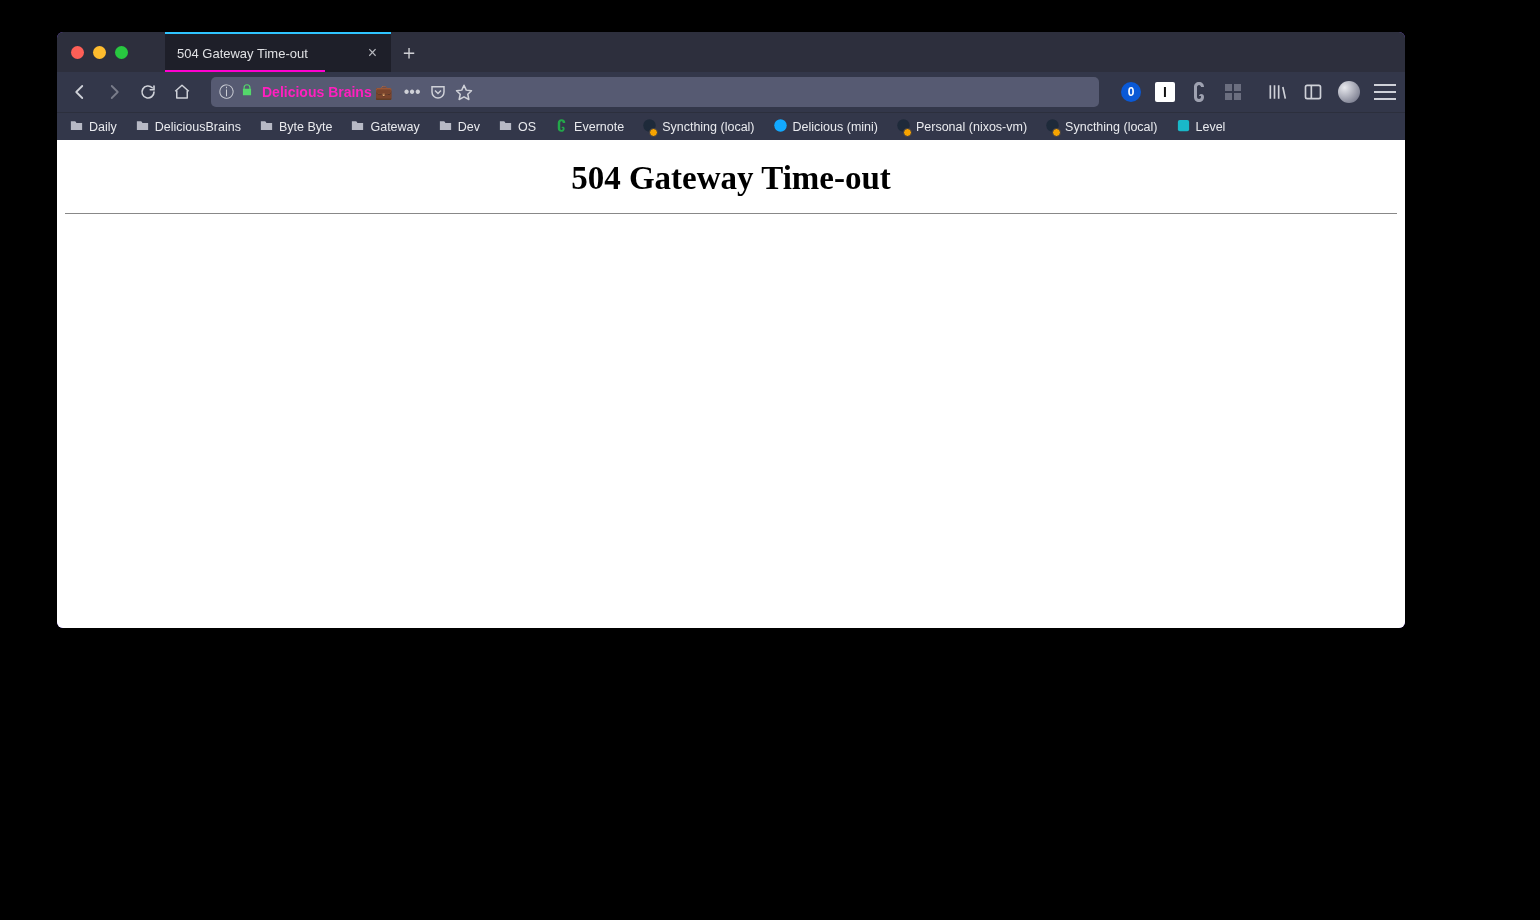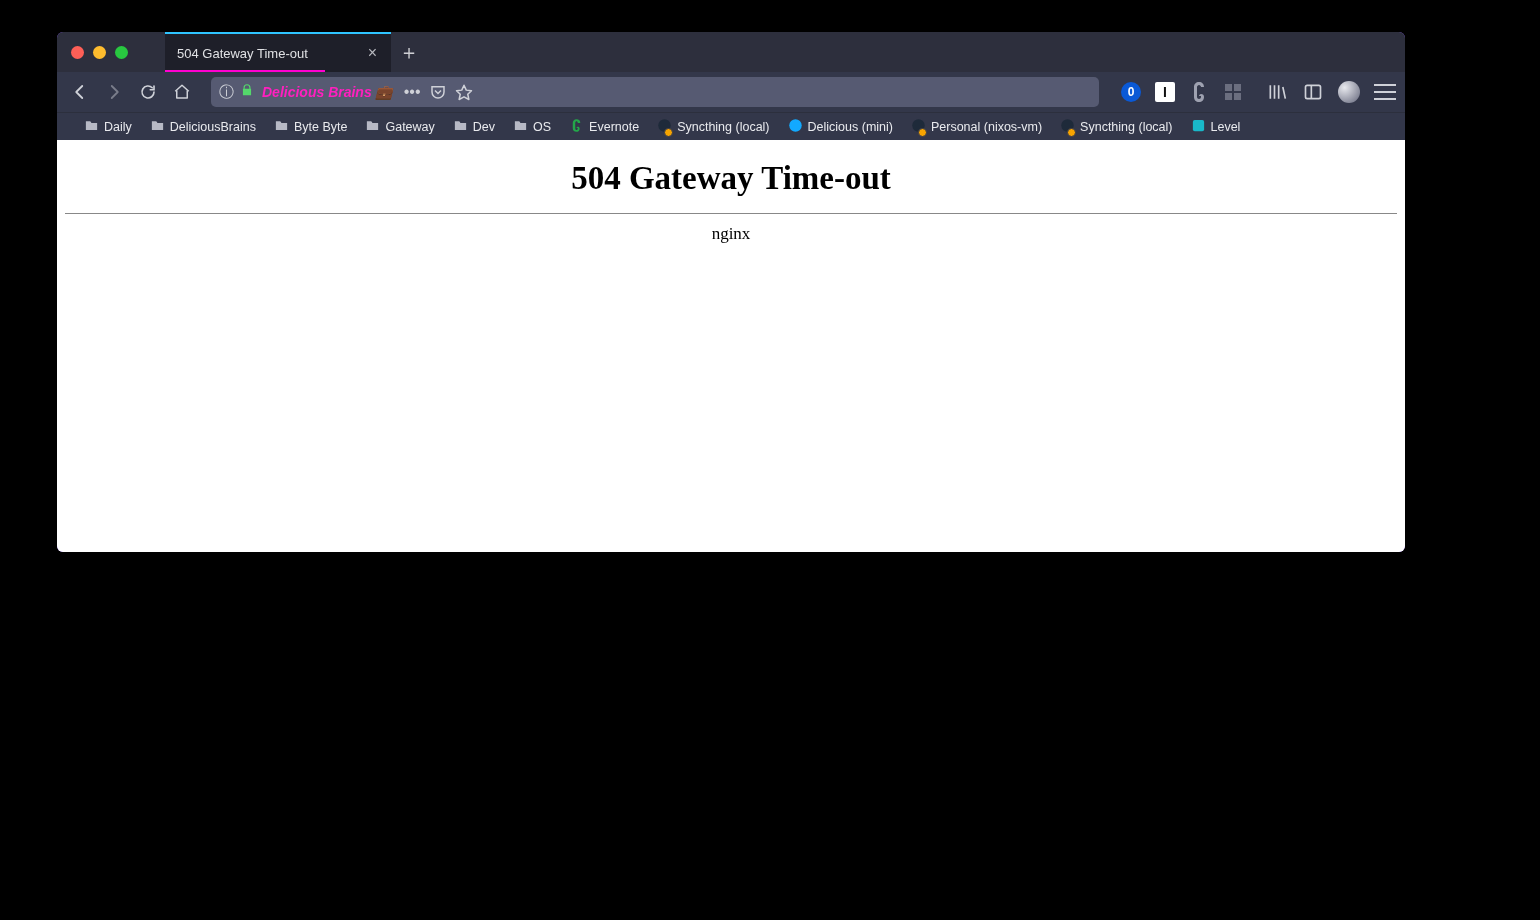--- a/index.html
+++ b/index.html
@@ -10,21 +10,21 @@
       width: 1540px;
       height: 920px;
       overflow: hidden;
     }
 
     .window {
       position: absolute;
       left: 57px;
       top: 32px;
       width: 1348px;
-      height: 520px;
+      height: 596px;
       background: #8b5cf6;
       border-radius: 6px;
       overflow: hidden;
       box-shadow: 0 20px 60px rgba(0,0,0,.5);
     }
 
     
     .tab-strip {
       height: 40px;
       background: #2d2f3d;
@@ -112,21 +112,20 @@
       overflow: hidden;
     }
     .url-text .prot { color:#d9dadf; }
     .url-text .path { color:#a1a4b3; }
     .url-badge {
       color:#ff1fbf;
       font-size: 14px;
       font-weight: 600;
       display:flex; align-items:center; gap:4px;
       padding-left:8px;
-      font-style:italic;
     }
     .url-badge .case-icon { font-size:14px; }
 
     .url-actions{ display:flex; align-items:center; gap:8px; margin-left:10px; color:#cfd1d8;}
     .url-actions span, .url-actions svg{ width:18px; height:18px; display:flex; align-items:center; justify-content:center;}
     .toolbar-ext {
       display:flex; align-items:center; gap:10px; margin-left:6px; color:#cfd1d8;
     }
     .ext-slot{ width:24px; height:24px; display:flex; align-items:center; justify-content:center;}
     .ext-onepass{ width:20px;height:20px;border-radius:50%;background:#0a59d6;color:#fff;font-size:12px;font-weight:700;display:flex;align-items:center;justify-content:center;}
@@ -139,21 +138,21 @@
     .avatar{ width:22px;height:22px;border-radius:50%;background:radial-gradient(circle at 30% 30%,#e8e9ee,#62657a);}    
     .hamburger{ width:22px;height:16px; display:flex; flex-direction:column; justify-content:space-between;}
     .hamburger span{ height:2px; background:#cfd1d8;}
 
     
     .bookmarks {
       height: 28px;
       background: #33374a;
       border-top: 1px solid #2c2f3d;
       display: flex;
-      padding: 0 23px;
+      padding: 0 8px;
       gap: 10px;
       overflow:hidden;
     }
     .bm-item{
       display:flex; align-items:center; gap:5px;
       color:#e9eaee; font-size:12.5px;
       padding:2px 4px; border-radius:3px;
       cursor:pointer;
       white-space:nowrap;
     }
@@ -381,16 +380,15 @@
         <span class="bm-ico"><svg class="ico-level" viewBox="0 0 24 24">
             <rect x="3" y="3" width="18" height="18" rx="3"></rect>
           </svg></span>
         <span>Level</span>
       </div>
     </div>
 
   <div class="content">
     <h1 class="err-title">504 Gateway Time-out</h1>
     <hr>
-    <p class="err-server">nginx</p>
   </div>
 
 </div>
 
 </body></html>

